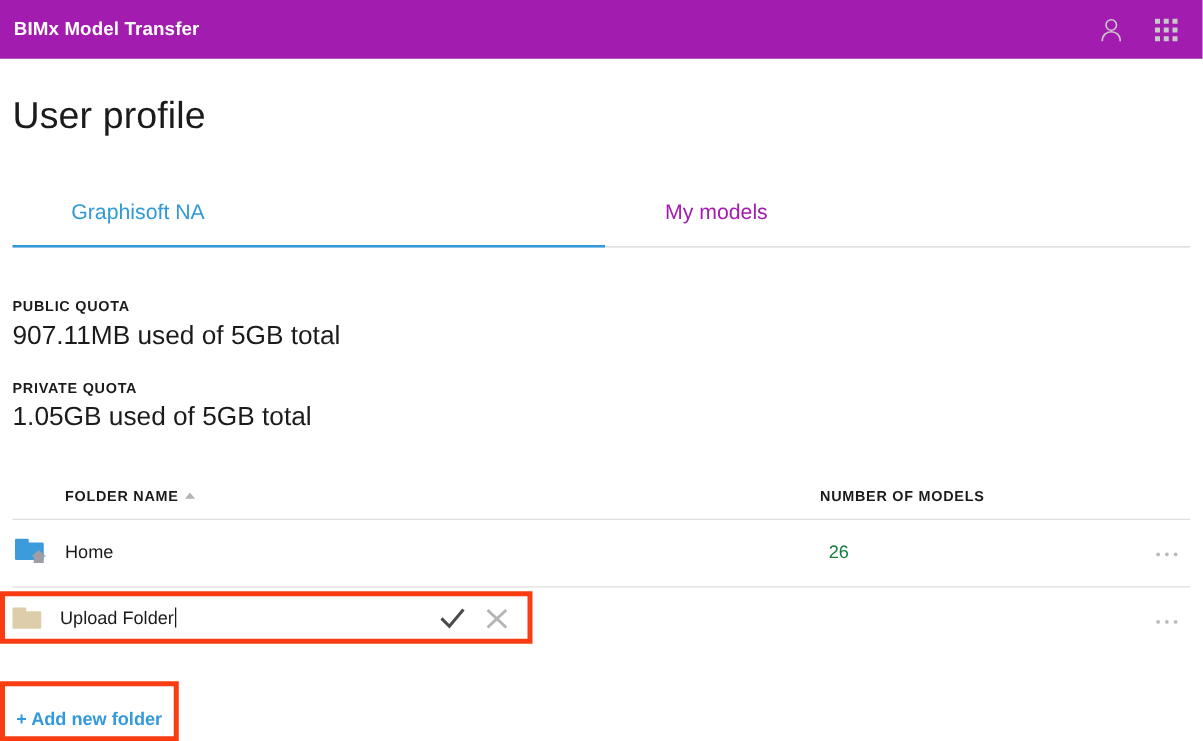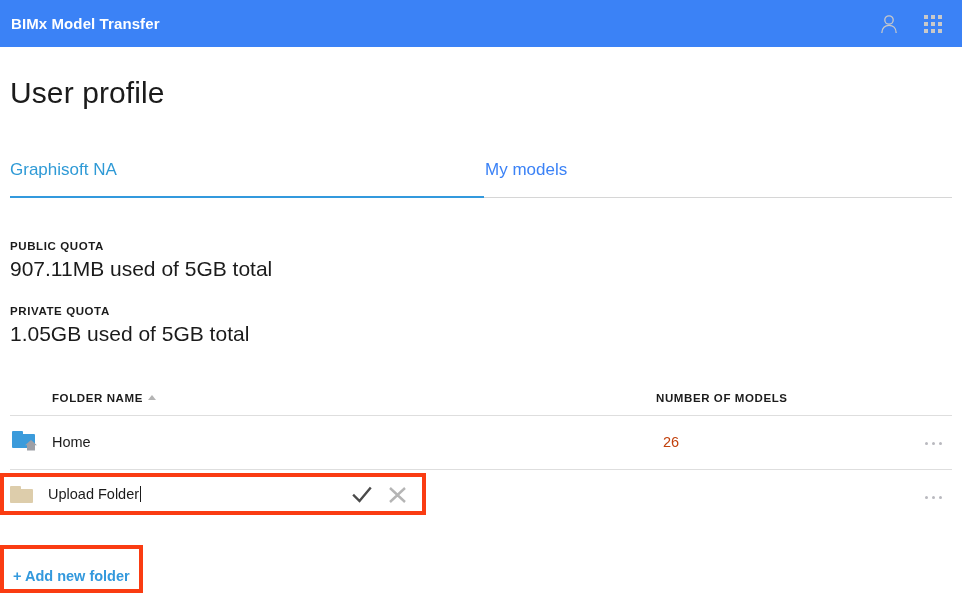--- a/index.html
+++ b/index.html
@@ -14,21 +14,21 @@
     color: #1a1a1a;
     overflow: hidden;
   }
 
   
   .topbar {
     position: absolute;
     left: 0; top: 0;
     width: 962px;
     height: 47px;
-    background: #3b82f6;
+    background: #a21caf;
     display: flex;
     align-items: center;
   }
   .topbar-title {
     margin-left: 11px;
     color: #ffffff;
     font-size: 15px;
     font-weight: bold;
     letter-spacing: 0.1px;
   }
@@ -79,28 +79,29 @@
     width: 942px;
     height: 40px;
   }
   .tab {
     position: absolute;
     top: 0;
     font-size: 17px;
     padding-bottom: 12px;
     cursor: pointer;
     white-space: nowrap;
+    margin-left: 47px;
   }
   .tab-0 { left: 0; }
   .tab-1 { left: 475px; }
   .tab.active {
     color: #2f9ad6;
   }
   .tab.inactive {
-    color: #3b82f6;
+    color: #a21caf;
     text-align: right;
   }
   .tab-underline-base {
     position: absolute;
     left: 0;
     top: 37px;
     width: 942px;
     height: 1px;
     background: #d6d6d6;
   }
@@ -186,21 +187,21 @@
     left: 42px;
     top: 18px;
     font-size: 14.5px;
     color: #1b1b1b;
   }
   .row-count {
     position: absolute;
     left: 653px;
     top: 18px;
     font-size: 14.5px;
-    color: #c2410c;
+    color: #15803d;
   }
   .row-menu {
     position: absolute;
     left: 903px;
     top: 18px;
     width: 40px;
     height: 18px;
     display: flex;
     align-items: center;
     justify-content: center;

